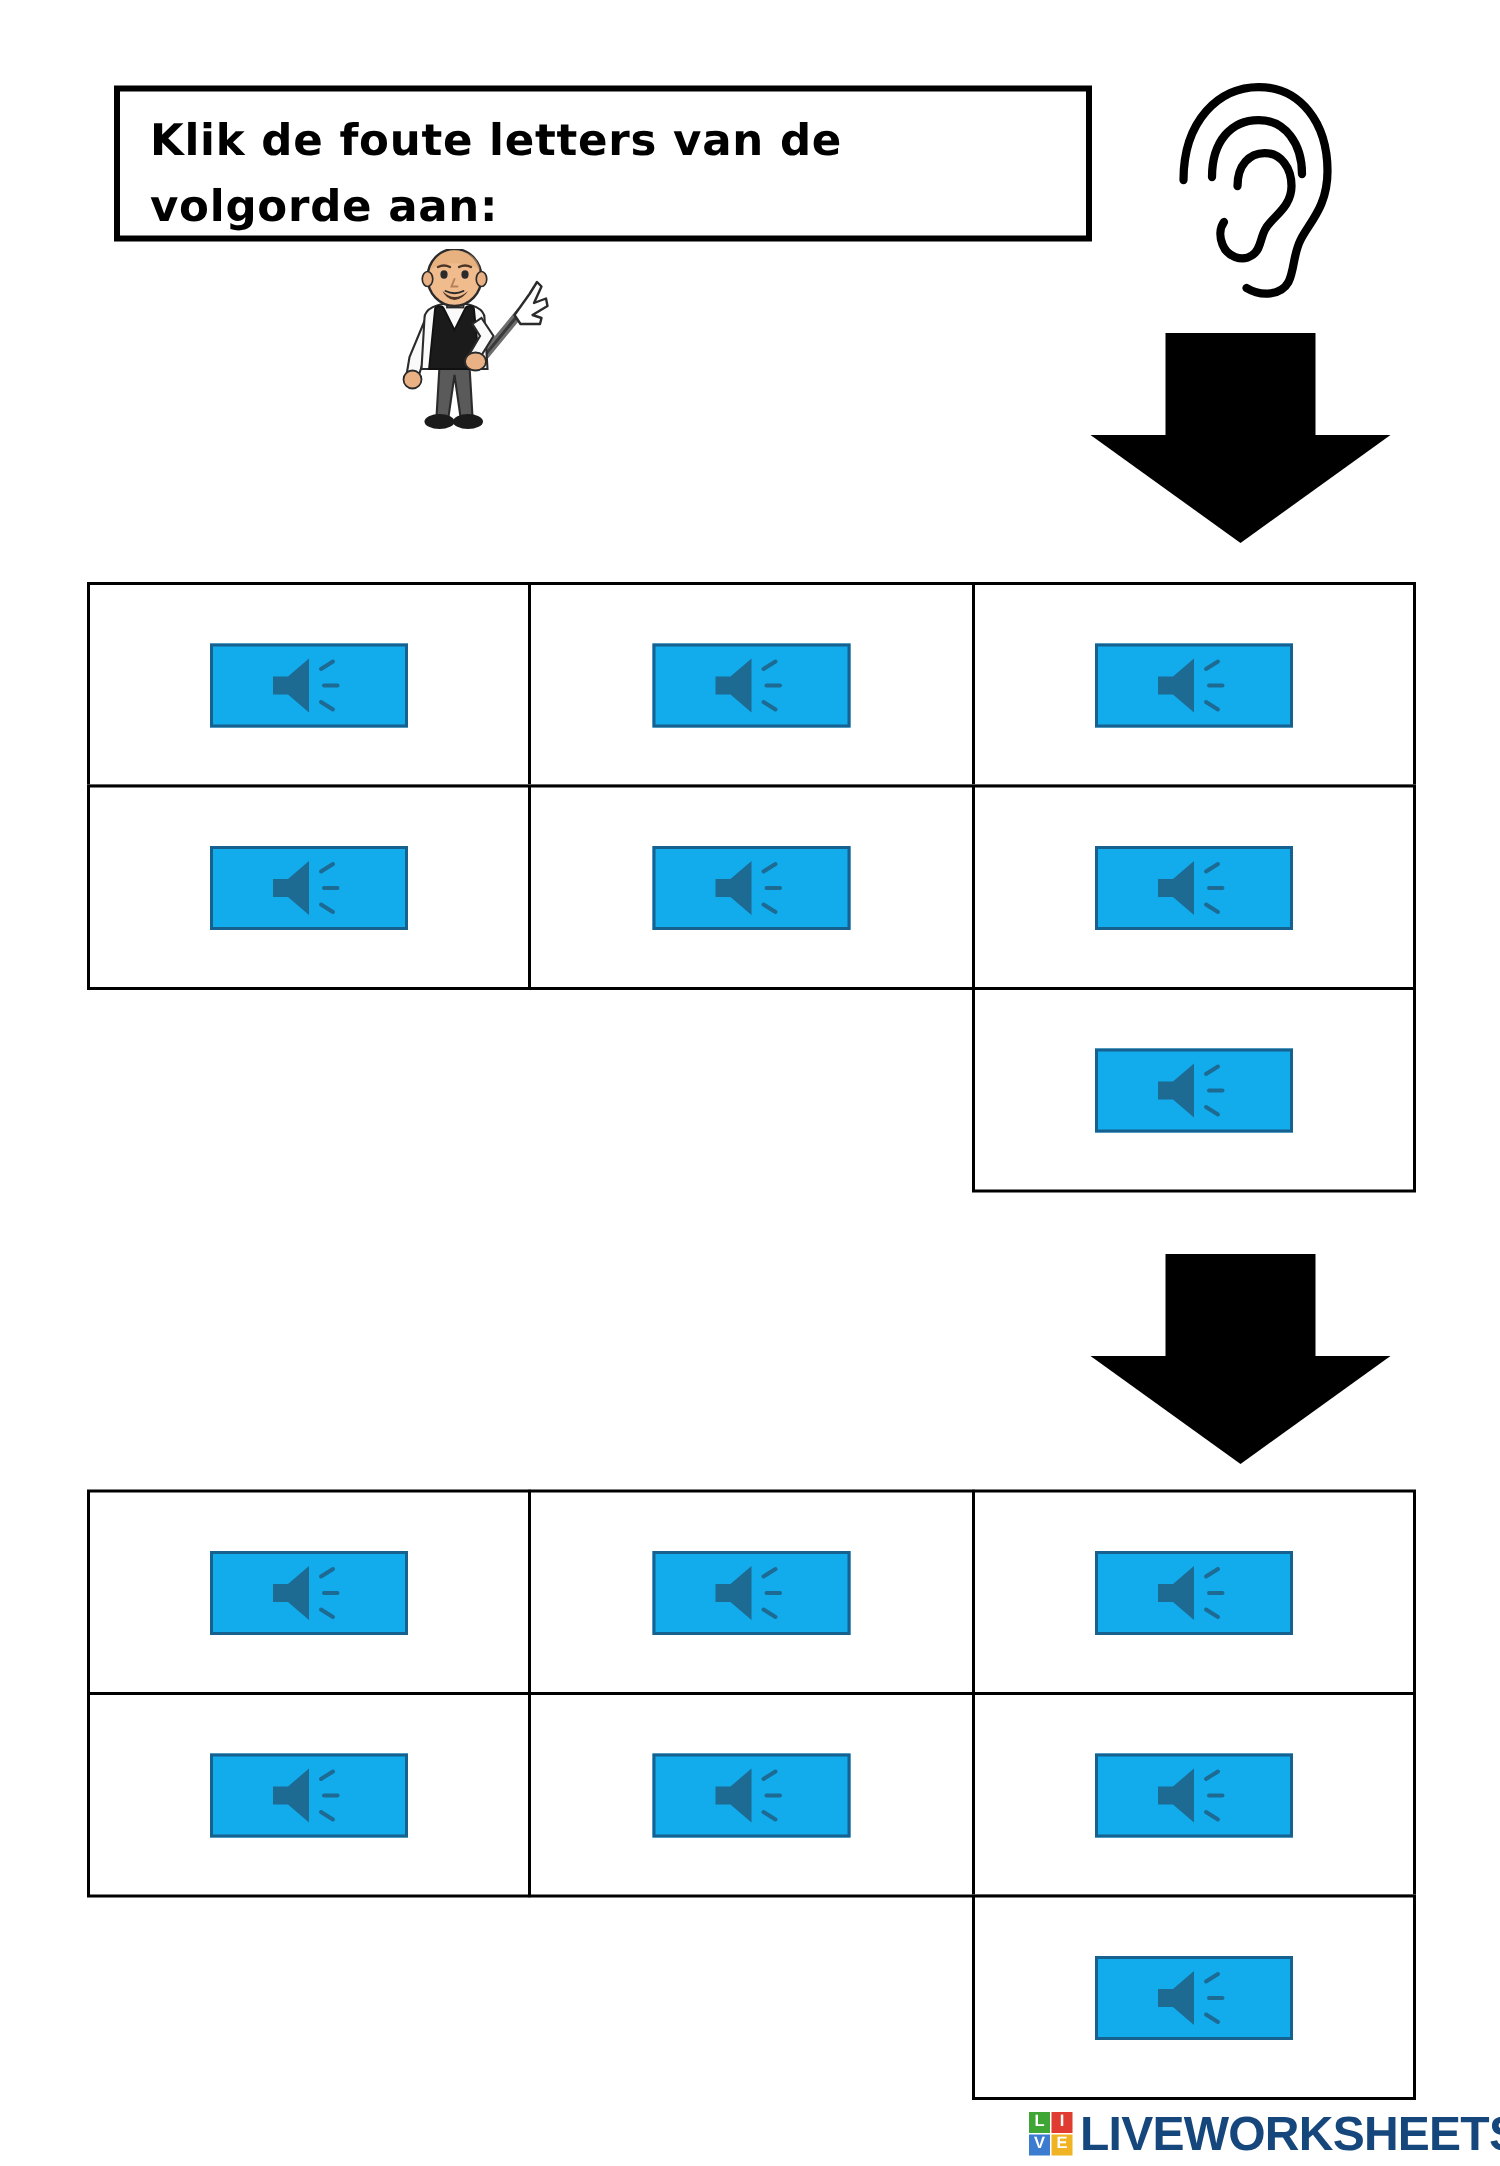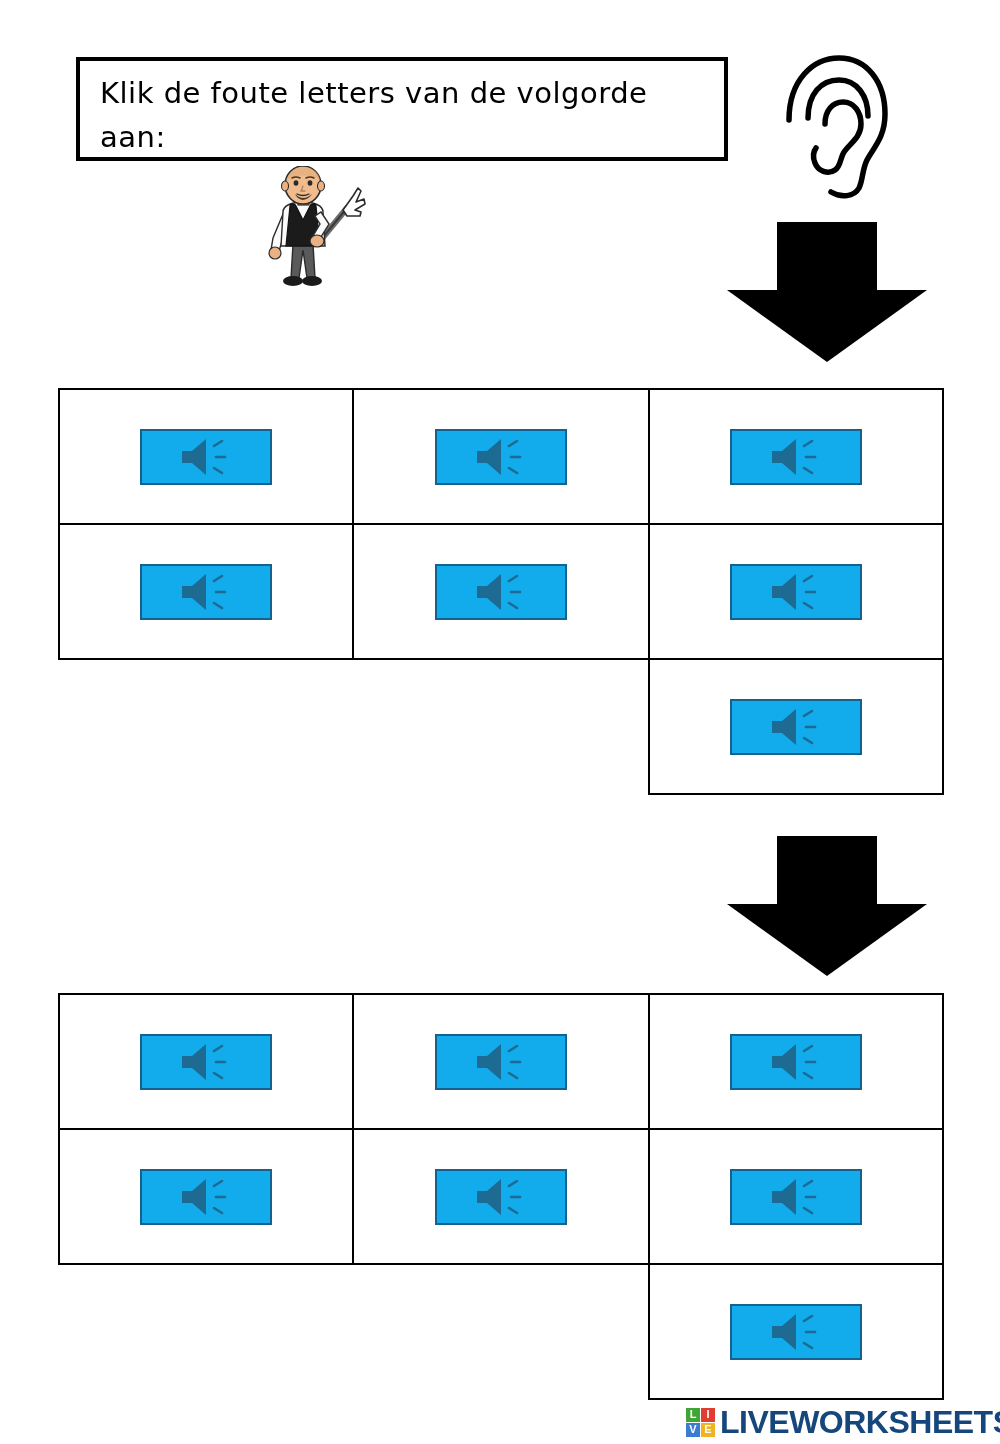--- a/index.html
+++ b/index.html
@@ -26,21 +26,21 @@
     background: #ffffff;
     box-sizing: border-box;
   }
   .instruction-text {
     position: absolute;
     left: 20px;
     top: 10px;
     width: 612px;
     font-family: "DejaVu Sans", sans-serif;
     font-size: 29px;
-    font-weight: normal;
+    font-weight: bold;
     line-height: 44px;
     letter-spacing: 0.5px;
     color: #000000;
   }
 
   
   .ear-icon {
     position: absolute;
     left: 775px;
     top: 48px;

